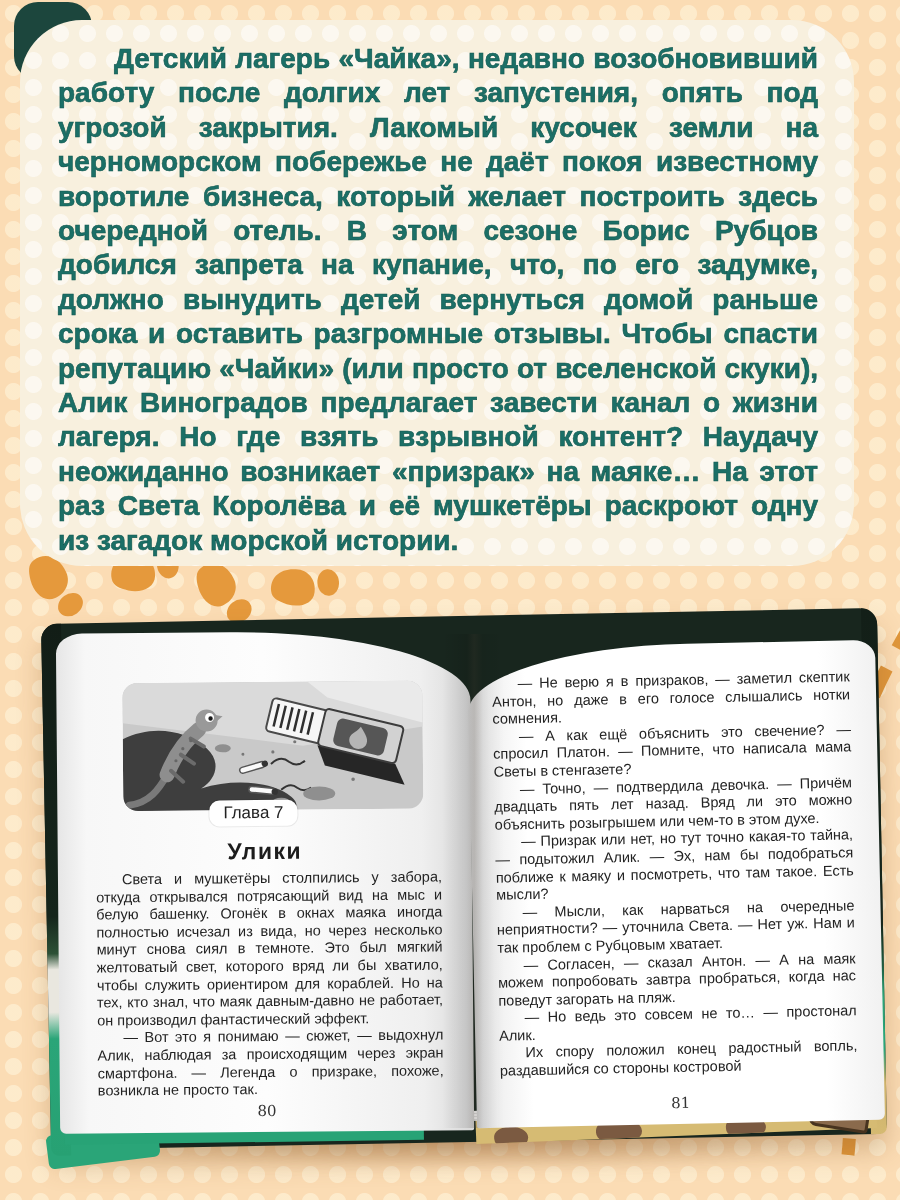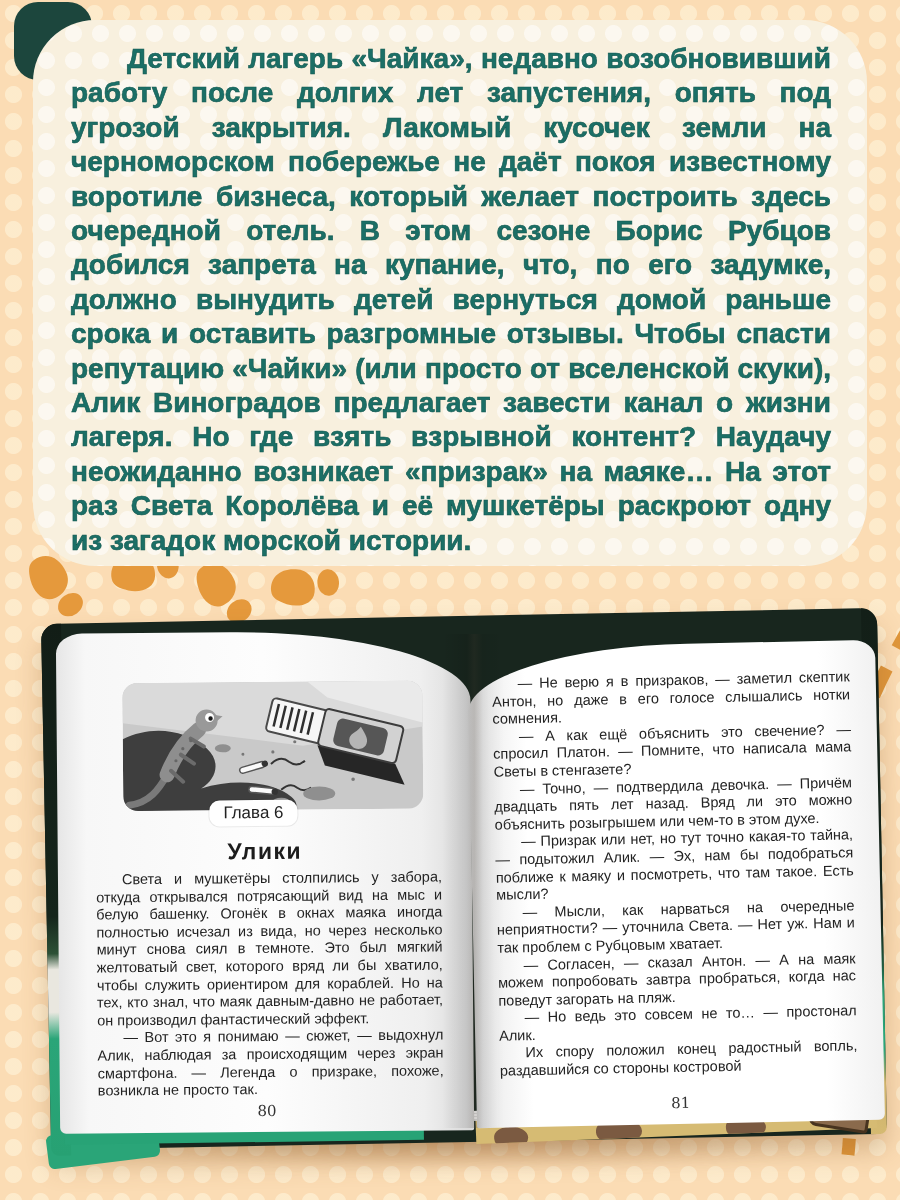--- a/index.html
+++ b/index.html
@@ -10,21 +10,21 @@
     background-image:radial-gradient(circle,rgba(253,236,205,.95) 0 8px,rgba(253,236,205,0) 9px);
     background-size:27px 27px;
   }
   .layer{position:absolute;}
   
   #trail{left:0;top:0;width:900px;height:1200px;z-index:1;pointer-events:none;}
   #footprints{left:14px;top:544px;width:340px;height:104px;z-index:1;}
   
   #corner-accent{left:14px;top:2px;width:78px;height:78px;background:#1c463d;border-radius:24px;z-index:2;}
   #blurb-panel{
-    left:33px;top:20px;width:834px;height:546px;z-index:3;
+    left:20px;top:20px;width:834px;height:546px;z-index:3;
     background-color:#f8f0de;border-radius:62px;
     background-image:radial-gradient(circle,rgba(255,255,255,.55) 0 8px,rgba(255,255,255,0) 9px);
     background-size:27px 27px;box-sizing:border-box;padding:22px 36px 0 38px;overflow:hidden;
   }
   #blurb-panel p{
     margin:0;font-weight:700;font-size:28px;line-height:34.4px;
     color:#1b6f66;-webkit-text-stroke:.6px #11574f;
     text-align:justify;text-indent:56px;
   }
   
@@ -157,21 +157,21 @@
         <path d="M158,108 q9,-8 16,-2 q7,5 14,0" stroke="#333" stroke-width="2" fill="none"></path>
         <ellipse cx="196" cy="112" rx="16" ry="7" fill="#8f8f8f"></ellipse>
         <ellipse cx="158" cy="120" rx="9" ry="4" fill="#969696"></ellipse>
         <ellipse cx="100" cy="66" rx="8" ry="4" fill="#8f8f8f"></ellipse>
         <circle cx="150" cy="70" r="1.6" fill="#777"></circle>
           <circle cx="172" cy="60" r="1.6" fill="#777"></circle>
         <circle cx="230" cy="98" r="1.8" fill="#777"></circle>
           <circle cx="120" cy="72" r="1.5" fill="#777"></circle>
       </g>
     </svg>
-    <div class="layer chapter-label">Глава 6</div>
+    <div class="layer chapter-label">Глава 7</div>
     <div class="layer chapter-title">Улики</div>
     <div class="layer page-body body-left">
         <p>Света и мушкетёры столпились у забора, откуда открывался потрясающий вид на мыс и белую башенку. Огонёк в окнах маяка иногда полностью исчезал из вида, но через несколько минут снова сиял в темноте. Это был мягкий желтоватый свет, которого вряд ли бы хватило, чтобы служить ориентиром для кораблей. Но на тех, кто знал, что маяк давным-давно не работает, он производил фантастический эффект.</p>
         <p>— Вот это я понимаю — сюжет, — выдохнул Алик, наблюдая за происходящим через экран смартфона. — Легенда о призраке, похоже, возникла не просто так.</p>
       </div>
     <div class="layer page-number">80</div>
   </div>
 
   <div class="layer page page-right">
     <div class="layer page-body body-right">

